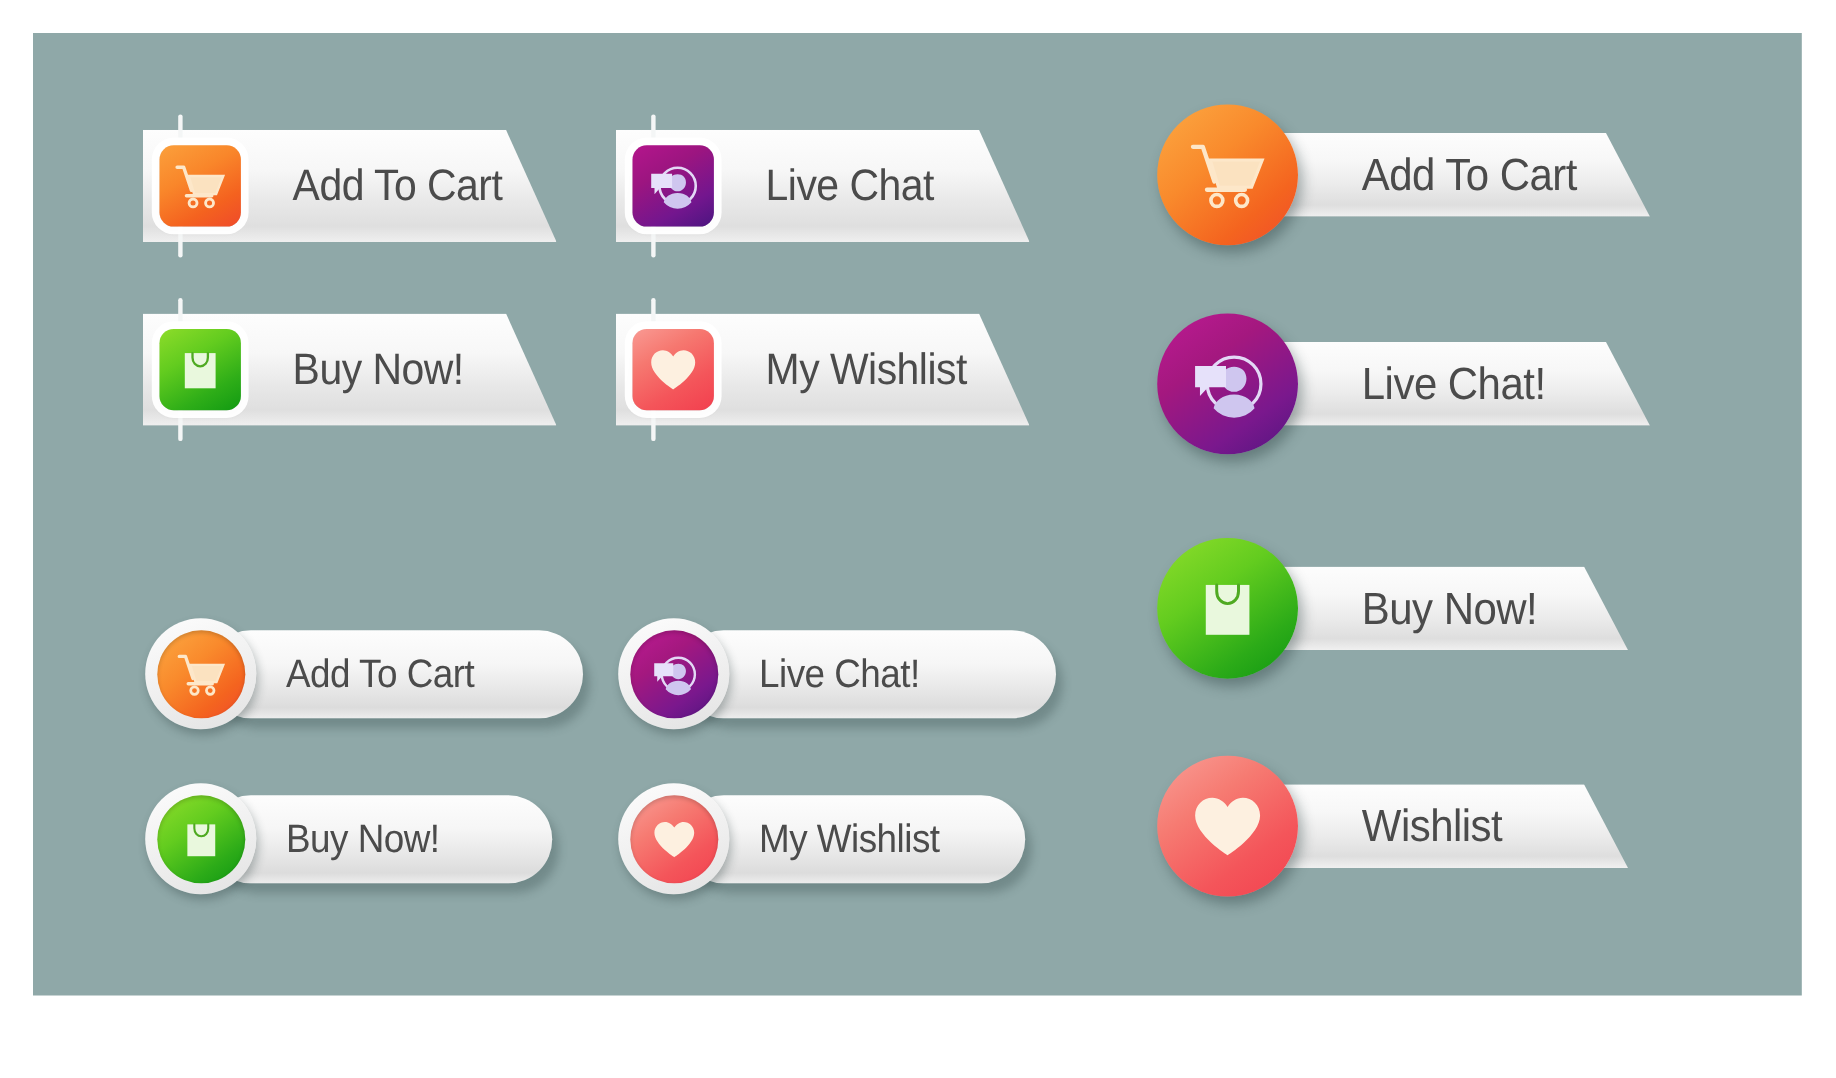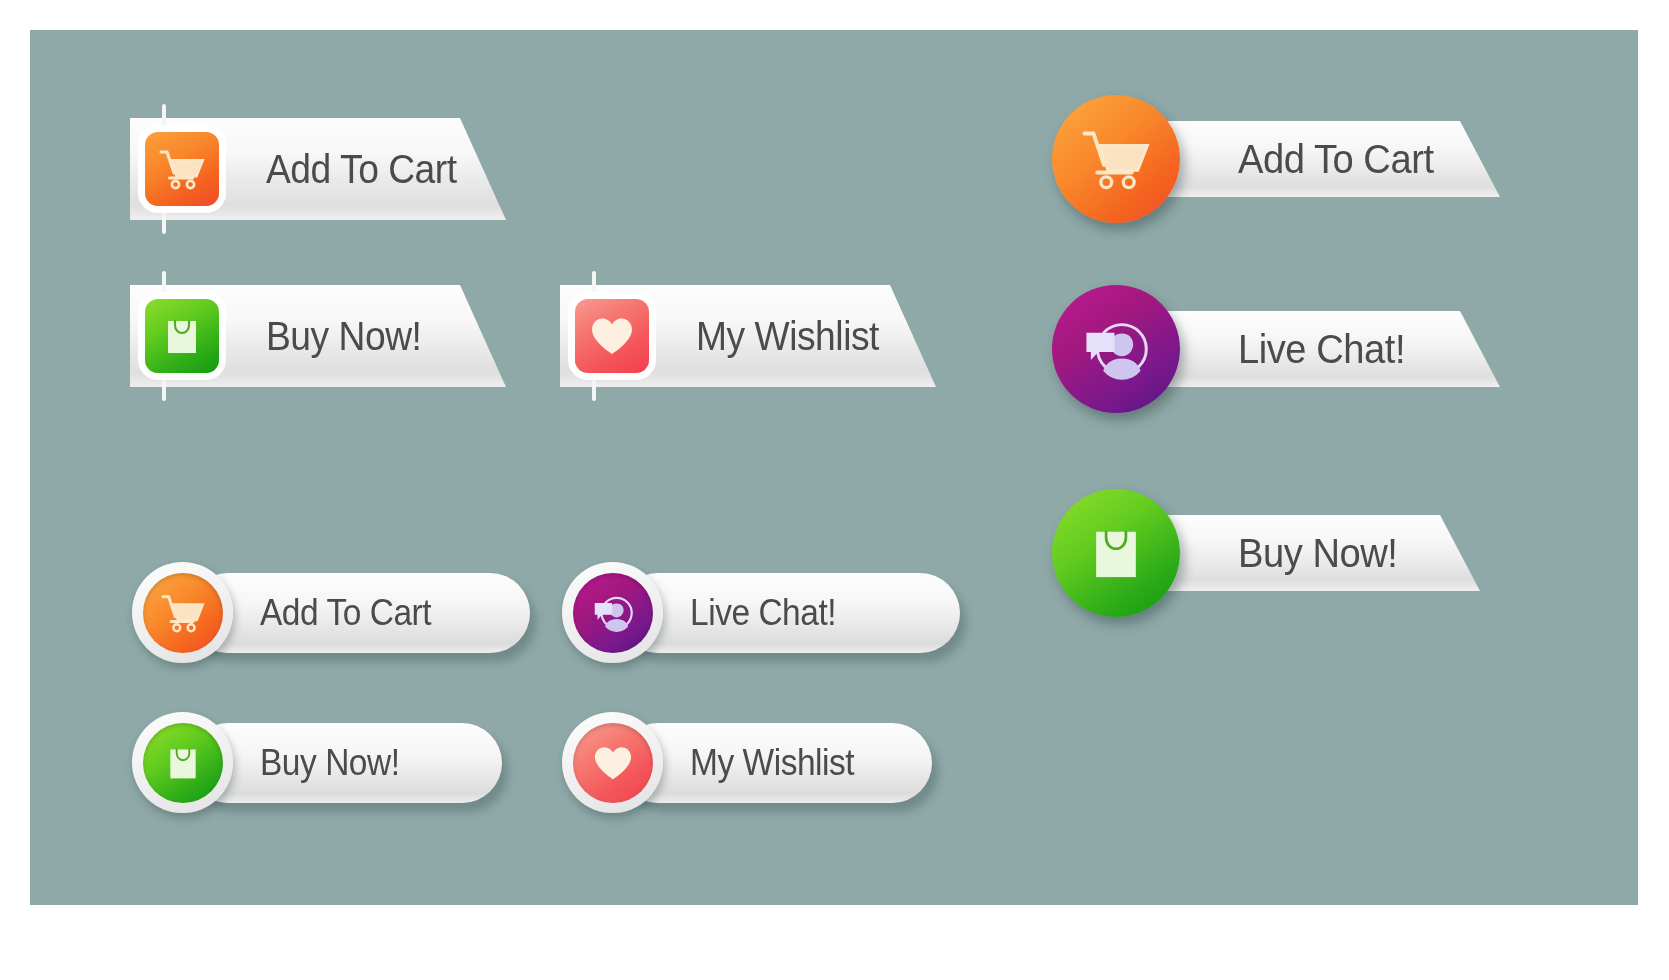--- a/index.html
+++ b/index.html
@@ -123,20 +123,33 @@
           <path d="M11.5 31 h23"></path>
         </g>
         <path d="M13.5 13 H45 L38.5 29.5 H18.5 Z" fill="#fbe2c0" stroke="#fde7c9" stroke-width="2.2"></path>
         <circle cx="17.5" cy="37.5" r="3.6" fill="none" stroke="#fde7c9" stroke-width="2.6"></circle>
         <circle cx="32.5" cy="37.5" r="3.6" fill="none" stroke="#fde7c9" stroke-width="2.6"></circle>
       </svg>
     </div>
     <div class="label" style="left:150px; top:0; height:102px; line-height:102px; font-size:40px;">Add To Cart</div>
   </div>
 
+  <div class="btn banner-wrap" style="left:516px; top:88px; width:390px; height:102px;">
+    <div class="banner-plate"></div>
+    <div class="banner-stripe"></div>
+    <div class="sq-icon g-purple" style="left:29px; top:14px; width:74px; height:74px;">
+      <svg width="50" height="46" viewBox="0 0 50 46">
+        <circle cx="29" cy="23" r="16.5" fill="none" stroke="#e3d9f6" stroke-width="2.4"></circle>
+        <path d="M29 12.5c4.6 0 7.6 3.1 7.6 7.3 0 4.4-3.3 8.1-7.6 8.1s-7.6-3.7-7.6-8.1c0-4.2 3-7.3 7.6-7.3z" fill="#cfc6ef"></path>
+        <path d="M29 29.5c7.2 0 11.6 4 12.6 8.4a16.5 16.5 0 01-25.2 0c1-4.4 5.4-8.4 12.6-8.4z" fill="#cfc6ef"></path>
+        <path d="M5 12 h19 v13 h-11 l-5 5.5 V25 H5 Z" fill="#e6e1fa"></path>
+      </svg>
+    </div>
+    <div class="label" style="left:150px; top:0; height:102px; line-height:102px; font-size:40px;">Live Chat</div>
+  </div>
 
   <div class="btn banner-wrap" style="left:86px; top:255px; width:390px; height:102px;">
     <div class="banner-plate"></div>
     <div class="banner-stripe"></div>
     <div class="sq-icon g-green" style="left:29px; top:14px; width:74px; height:74px;">
       <svg width="42" height="48" viewBox="0 0 42 48">
         <rect x="7" y="9" width="28" height="32" fill="#e9f8dd"></rect>
         <path d="M14 9 v4 c0 4.6 3.1 8 7 8 s7-3.4 7-8 V9" fill="none" stroke="#4faa22" stroke-width="2.1" stroke-linecap="round"></path>
       </svg>
     </div>
@@ -245,14 +258,23 @@
     <div class="big-plate tiprounded" style="left:120px; top:33px; width:330px; height:76px;"></div>
     <div class="big-circle g-green-c" style="left:22px; top:7px; width:128px; height:128px;">
       <svg width="60" height="68" viewBox="0 0 42 48">
         <rect x="7" y="9" width="28" height="32" fill="#e9f8dd"></rect>
         <path d="M14 9 v4 c0 4.6 3.1 8 7 8 s7-3.4 7-8 V9" fill="none" stroke="#4faa22" stroke-width="1.9" stroke-linecap="round"></path>
       </svg>
     </div>
     <div class="label" style="left:208px; top:33px; height:76px; line-height:76px; font-size:41px;">Buy Now!</div>
   </div>
 
+  <div class="btn" style="left:1000px; top:650px; width:450px; height:140px;">
+    <div class="big-plate tiprounded" style="left:120px; top:33px; width:330px; height:76px;"></div>
+    <div class="big-circle g-pink-c" style="left:22px; top:7px; width:128px; height:128px;">
+      <svg width="68" height="62" viewBox="0 0 46 42">
+        <path d="M23 39 C23 39 3 26.5 3 14.5 C3 8 8 3.5 13.6 3.5 C17.6 3.5 21 6 23 9.2 C25 6 28.4 3.5 32.4 3.5 C38 3.5 43 8 43 14.5 C43 26.5 23 39 23 39 Z" fill="#fdf0e0"></path>
+      </svg>
+    </div>
+    <div class="label" style="left:208px; top:33px; height:76px; line-height:76px; font-size:41px;">Wishlist</div>
+  </div>
 
 </div>
 
 </body></html>

